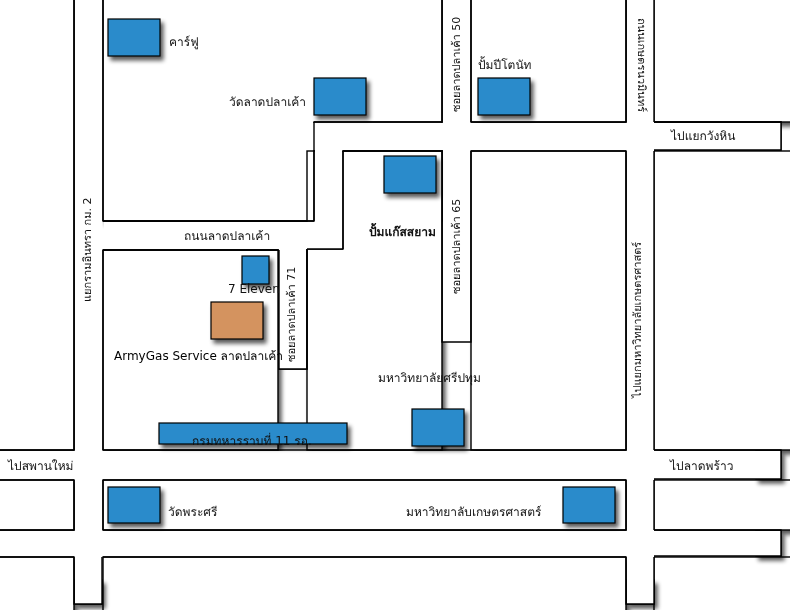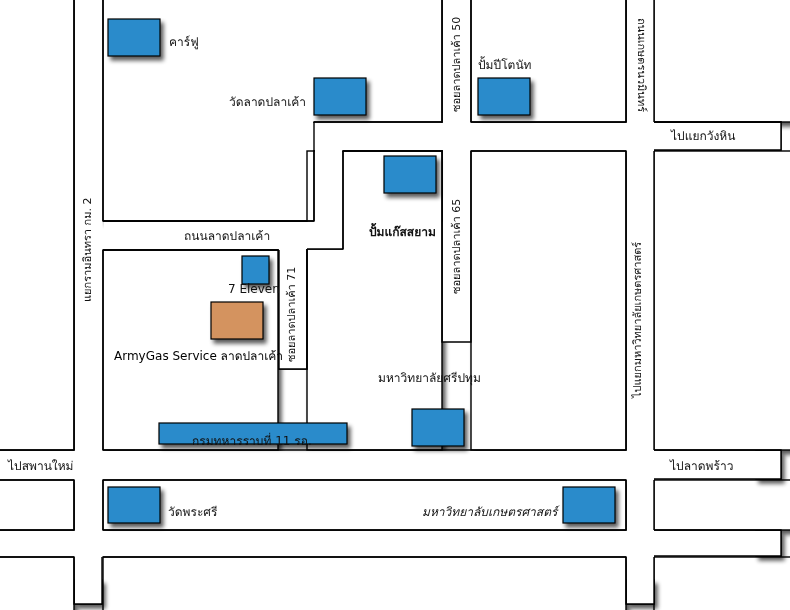--- a/index.html
+++ b/index.html
@@ -169,13 +169,13 @@
 
 <div class="lbl" style="left:169px;top:36px;">คาร์ฟู</div>
 <div class="lbl" style="left:229px;top:96px;">วัดลาดปลาเค้า</div>
 <div class="lbl" style="left:478px;top:59px;">ปั้มปีโตนัท</div>
 <div class="lbl" style="left:369px;top:226px;font-weight:bold;">ปั้มแก๊สสยาม</div>
 <div class="lbl" style="left:228px;top:283px;">7 Eleven</div>
 <div class="lbl green" style="left: 114px; top: 350px; color: #000000;">ArmyGas Service ลาดปลาเค้า</div>
 <div class="lbl" style="left:192px;top:407px;margin-top:28px;">กรมทหารราบที่ 11 รอ.</div>
 <div class="lbl" style="left:378px;top:372px;">มหาวิทยาลัยศรีปทุม</div>
 <div class="lbl" style="left:168px;top:506px;">วัดพระศรี</div>
-<div class="lbl" style="left:422px;top:506px;font-style:italic;">มหาวิทยาลับเกษตรศาสตร์</div>
+<div class="lbl" style="left:406px;top:506px;">มหาวิทยาลับเกษตรศาสตร์</div>
 
 </body></html>

